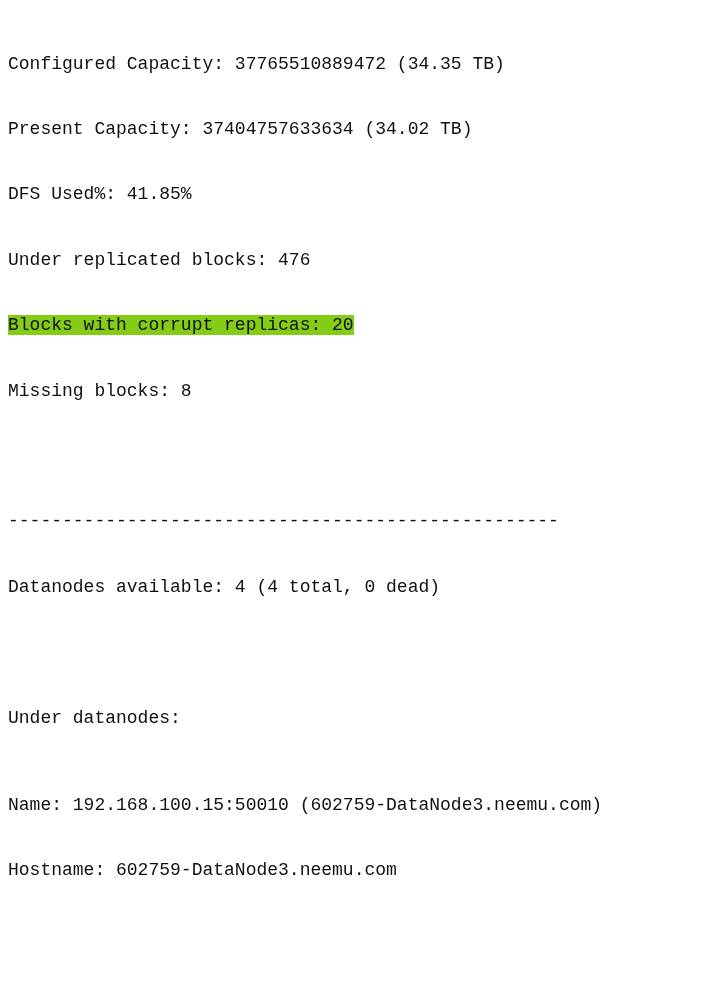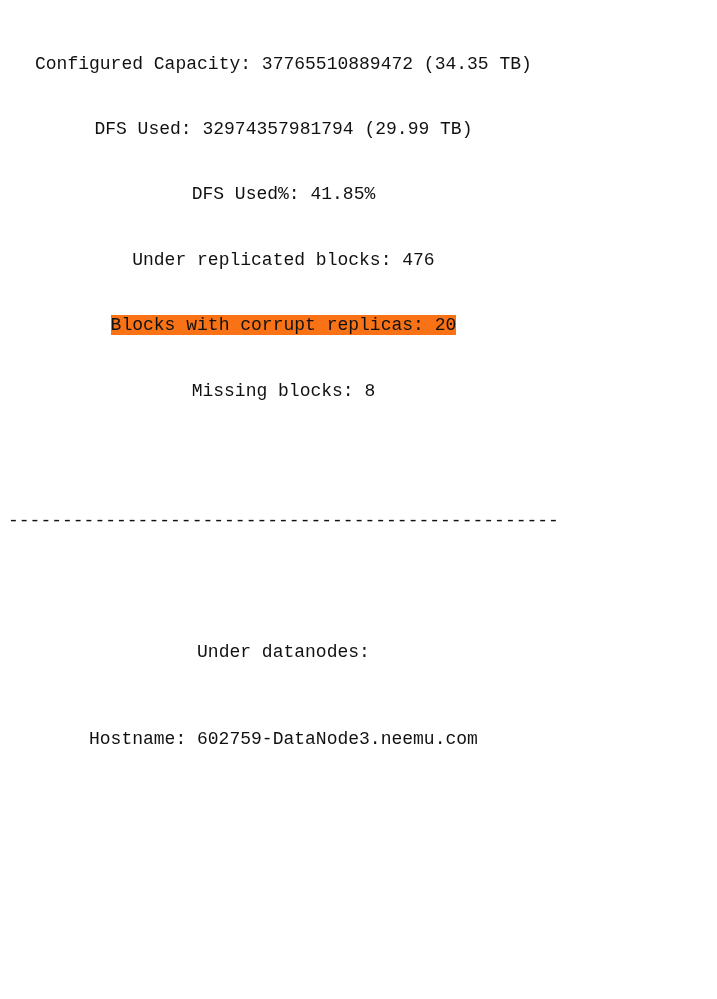--- a/index.html
+++ b/index.html
@@ -19,47 +19,48 @@
       top: 10px;
       font-family: "Liberation Mono", "DejaVu Sans Mono", monospace;
       font-size: 18px;
       line-height: 21.8px;
       color: #111111;
       white-space: pre;
     }
     .line {
       display: block;
       height: 21.8px;
-      text-align: center;
     }
     .line.blank {
       height: 21.8px;
     }
     .highlight {
-      background: #f97316;
+      background: #84cc16;
     }
     .separator {
       letter-spacing: 0;
     }
   </style>
 </head>
 <body>
 
 <div class="terminal">
   <span class="line">Configured Capacity: 37765510889472 (34.35 TB)</span>
-  <span class="line">DFS Used: 32974357981794 (29.99 TB)</span>
+  <span class="line">Present Capacity: 37404757633634 (34.02 TB)</span>
   <span class="line">DFS Used%: 41.85%</span>
   <span class="line">Under replicated blocks: 476</span>
   <span class="line"><span class="highlight">Blocks with corrupt replicas: 20</span></span>
   <span class="line">Missing blocks: 8</span>
   <span class="line blank"></span>
   <span class="line separator">---------------------------------------------------</span>
+  <span class="line">Datanodes available: 4 (4 total, 0 dead)</span>
   <span class="line blank"></span>
   <span class="line">Under datanodes:</span>
 
+  <span class="line">Name: 192.168.100.15:50010 (602759-DataNode3.neemu.com)</span>
   <span class="line">Hostname: 602759-DataNode3.neemu.com</span>
   
   
   
   
   
   
   
   
   

